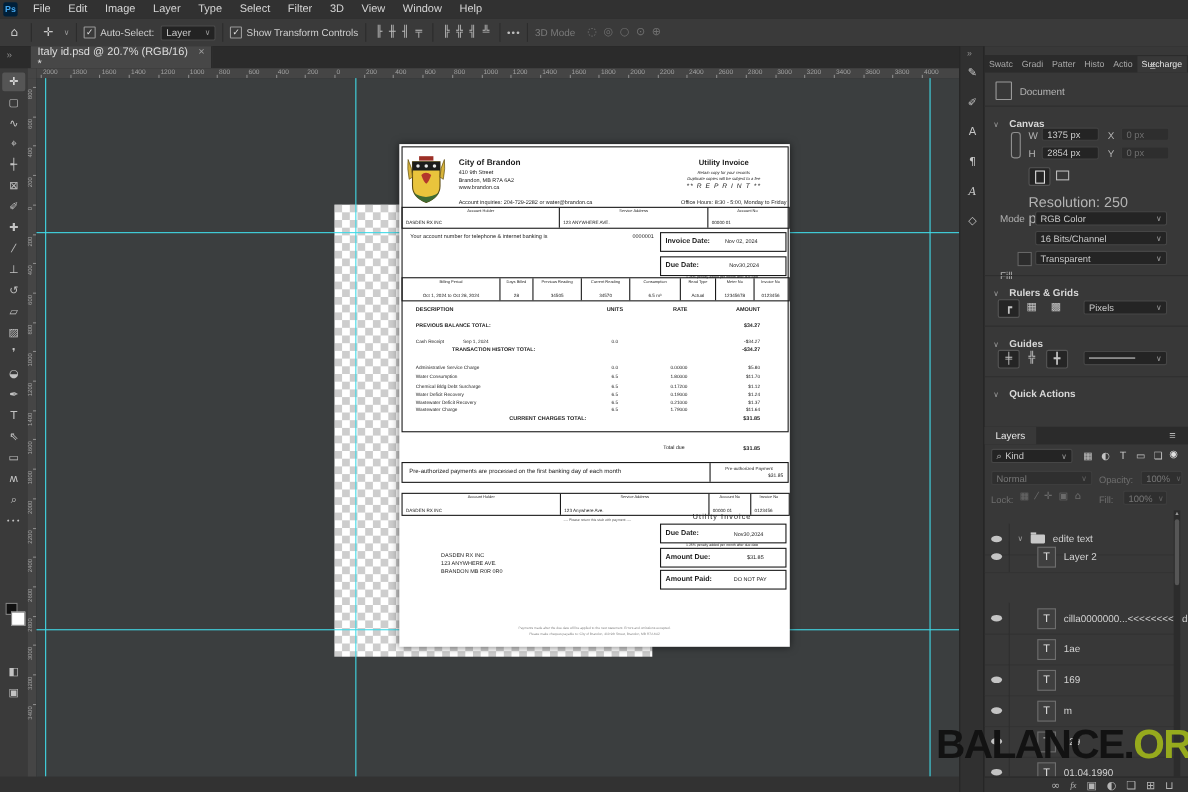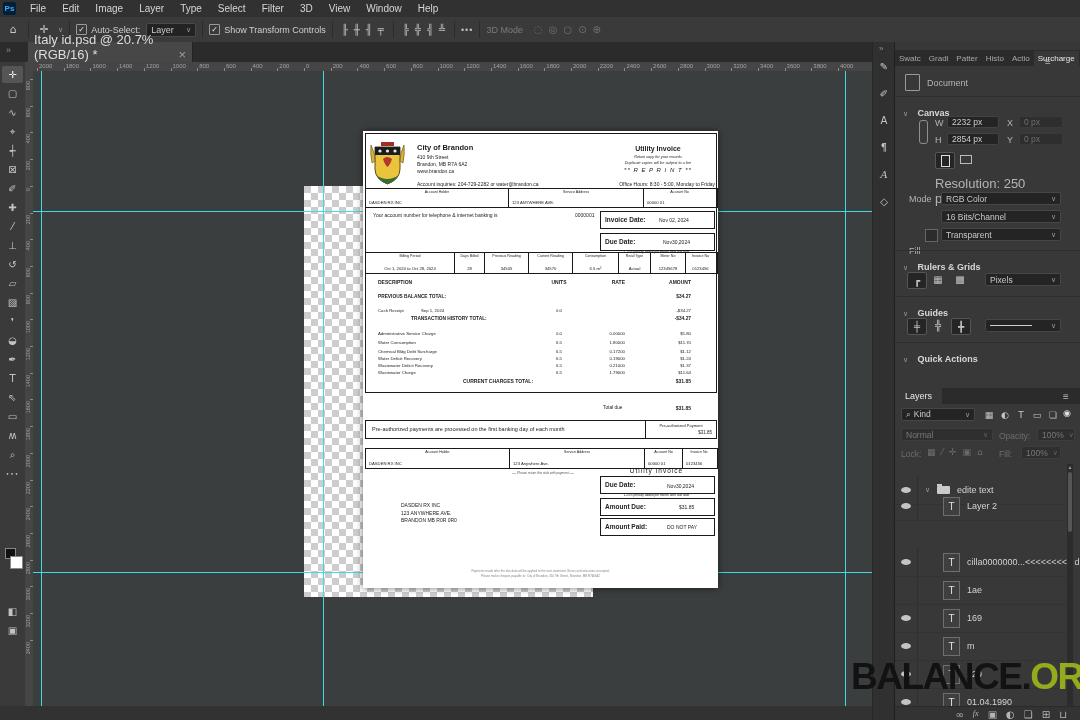--- a/index.html
+++ b/index.html
@@ -18,21 +18,21 @@
   .vsep{width:1px;height:17px;background:#2c2c2c;margin:0 6px;}
   .chk{width:9px;height:9px;border:1px solid #9a9a9a;border-radius:1px;margin-right:4px;
        display:inline-flex;align-items:center;justify-content:center;font-size:8px;color:#e8e8e8;}
   .sel{background:#232323;border:1px solid #4a4a4a;border-radius:2px;color:#c9c9c9;
        display:inline-flex;align-items:center;justify-content:space-between;padding:1px 4px;font-size:9px;}
   .caret{font-size:7px;color:#9a9a9a;margin-left:5px;}
   .alnico{color:#b9b9b9;font-size:10px;margin:0 3px;font-family:"DejaVu Sans",sans-serif;}
   .dim{opacity:.42;}
   .tabstrip{left:0;top:42px;width:872px;height:20px;background:#2b2b2b;border-bottom:1px solid #232323;}
   .doctab{position:absolute;left:28px;top:0;width:152px;height:20px;background:#474747;color:#dedede;
-          font-size:13px;display:flex;align-items:flex-end;padding:0 6px;gap:6px;border-right:1px solid #232323;}
+          font-size:10px;display:flex;align-items:flex-start;padding:0 6px;gap:6px;border-right:1px solid #232323;}
   .collapse{position:absolute;left:6px;top:3px;color:#8e8e8e;font-size:9px;}
   
   .toolbar{left:0;top:62px;width:25px;height:644px;background:#3a3a3a;border-right:1px solid #2c2c2c;}
   .tool{position:absolute;left:2px;width:21px;height:17px;display:flex;align-items:center;justify-content:center;
         color:#c3c3c3;font-size:10px;font-family:"DejaVu Sans",sans-serif;}
   .tool.active{background:#555;border-radius:2px;color:#f0f0f0;}
   .swA{left:5px;top:486px;width:9px;height:9px;background:#111;border:1px solid #888;}
   .swB{left:10px;top:494px;width:11px;height:11px;background:#fff;border:1px solid #888;}
   
   .corner{left:25px;top:62px;width:8px;height:9px;background:#454545;border-right:1px solid #2a2a2a;border-bottom:1px solid #2a2a2a;}
@@ -549,21 +549,21 @@
     <div class="abs" style="left:10px;top:32px;width:13px;height:15px;border:1px solid #9a9a9a;border-radius:1px"></div>
     <div class="abs plbl" style="left:32px;top:36px">Document</div>
     <div class="abs" style="left:150px;top:14px;color:#b5b5b5;font-size:10px">≡</div>
     <div class="abs pdvd" style="top:54px"></div>
 
     <div class="abs" style="left:8px;top:60px">
       <span class="chev">∨</span>
       <span class="phdr">Canvas</span>
     </div>
     <div class="abs plbl" style="left:40px;top:76px">W</div>
-    <div class="abs inp" style="left:52px;top:74px;width:52px">2232 px</div>
+    <div class="abs inp" style="left:52px;top:74px;width:52px">1375 px</div>
     <div class="abs plbl" style="left:112px;top:76px">X</div>
     <div class="abs inp dis" style="left:124px;top:74px;width:44px">0 px</div>
     <div class="abs plbl" style="left:40px;top:93px">H</div>
     <div class="abs inp" style="left:52px;top:91px;width:52px">2854 px</div>
     <div class="abs plbl" style="left:112px;top:93px">Y</div>
     <div class="abs inp dis" style="left:124px;top:91px;width:44px">0 px</div>
     <div class="abs" style="left:24px;top:78px;width:7px;height:22px;border:1px solid #8f8f8f;border-radius:3px"></div>
 
     <div class="abs icobtn pressed" style="left:40px;top:110px">
       <span style="display:block;width:7px;height:10px;border:1px solid #ddd"></span>

